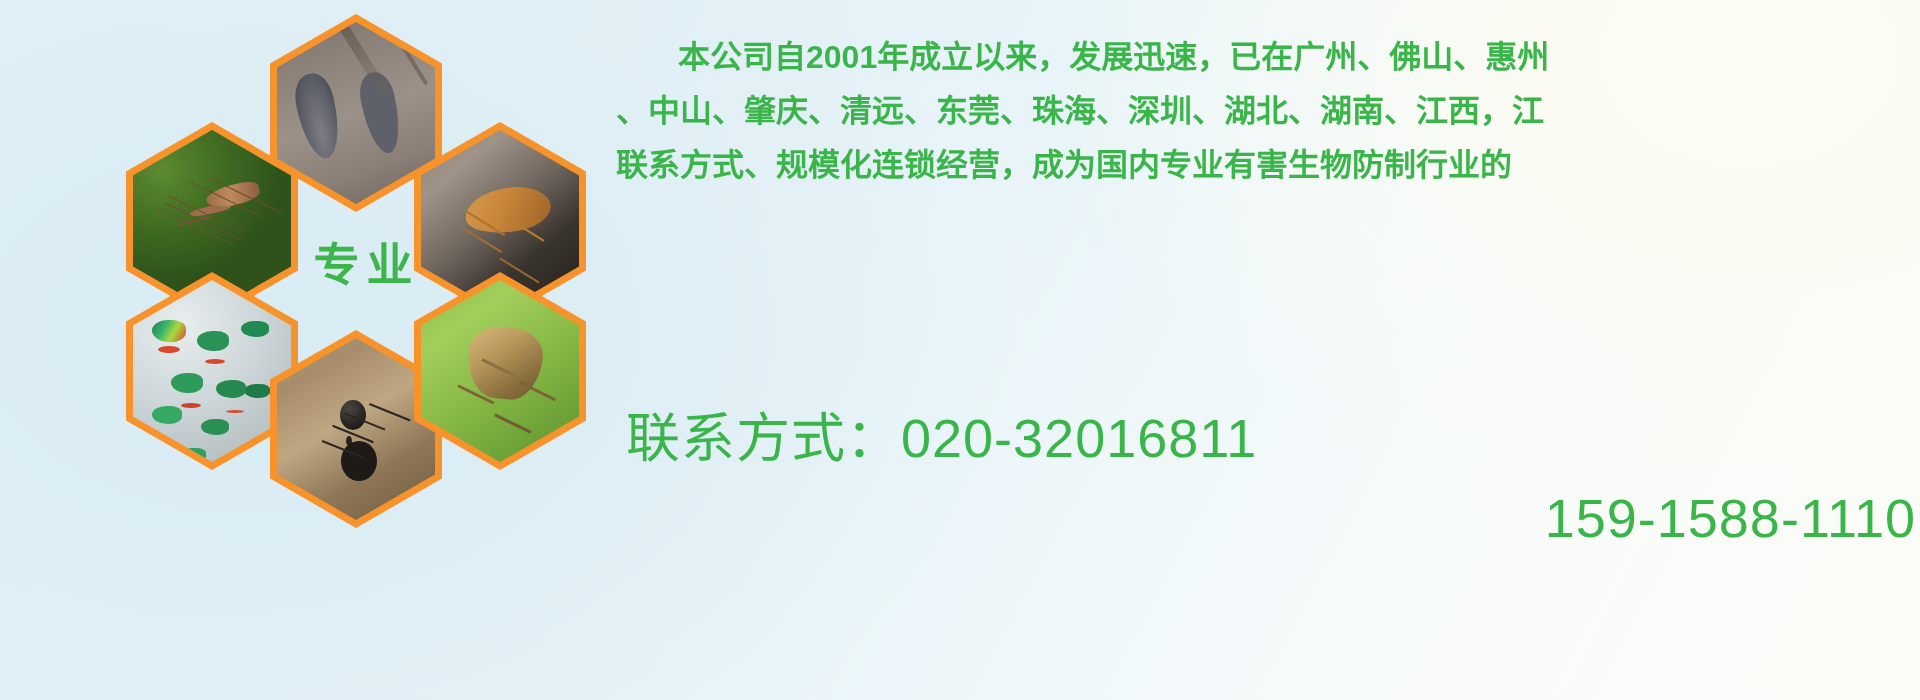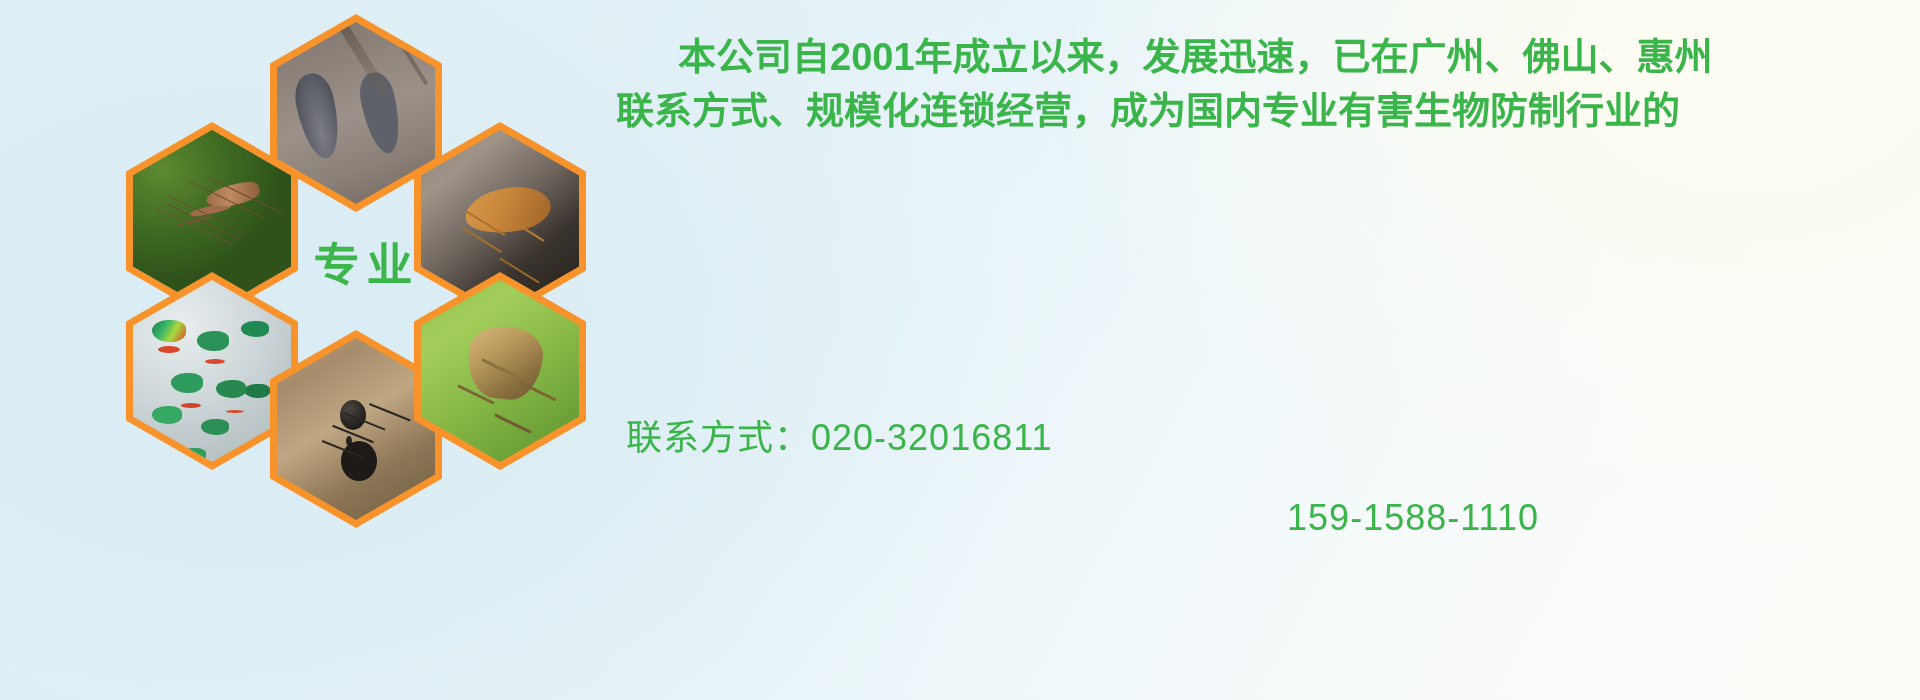--- a/index.html
+++ b/index.html
@@ -240,42 +240,42 @@
 
   
   #copy-block {
     position: absolute;
     left: 616px;
     top: 30px;
     width: 1300px;
   }
   .para-line {
     color: #3ab54a;
-    font-size: 38px;
+    font-size: 32px;
     font-weight: bold;
     line-height: 54px;
     white-space: nowrap;
     letter-spacing: 0px;
   }
   .para-line.first { text-indent: 62px; }
 
   #contact-block {
     position: absolute;
     left: 626px;
     top: 398px;
     width: 1290px;
   }
   .contact-line {
     color: #3ab54a;
-    font-size: 36px;
+    font-size: 54px;
     line-height: 80px;
     white-space: nowrap;
     letter-spacing: 1px;
   }
-  .contact-line.second { text-align: center; padding-left: 284px; }
+  .contact-line.second { text-align: right; padding-left: 284px; }
 </style>
 </head>
 <body>
 
 <div id="banner">
 
   <div id="honeycomb">
 
     <div class="hex hex-rat">
       <div class="inner">
@@ -314,20 +314,21 @@
     </div>
 
     <div class="hex-center-plate hex-center">
       <div class="hex-label">专业</div>
     </div>
 
   </div>
 
   <div id="copy-block">
     <div class="para-line first">本公司自2001年成立以来，发展迅速，已在广州、佛山、惠州</div>
+    <div class="para-line">、中山、肇庆、清远、东莞、珠海、深圳、湖北、湖南、江西，江</div>
     <div class="para-line">联系方式、规模化连锁经营，成为国内专业有害生物防制行业的</div>
   </div>
 
   <div id="contact-block">
     <div class="contact-line"><span>联系方式：</span><span>020-32016811</span></div>
     <div class="contact-line second">159-1588-1110</div>
   </div>
 
 </div>
 

